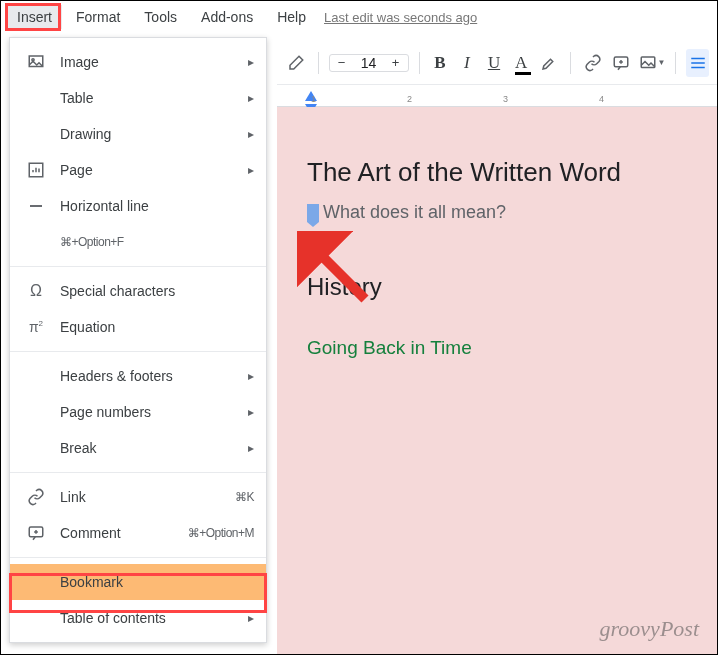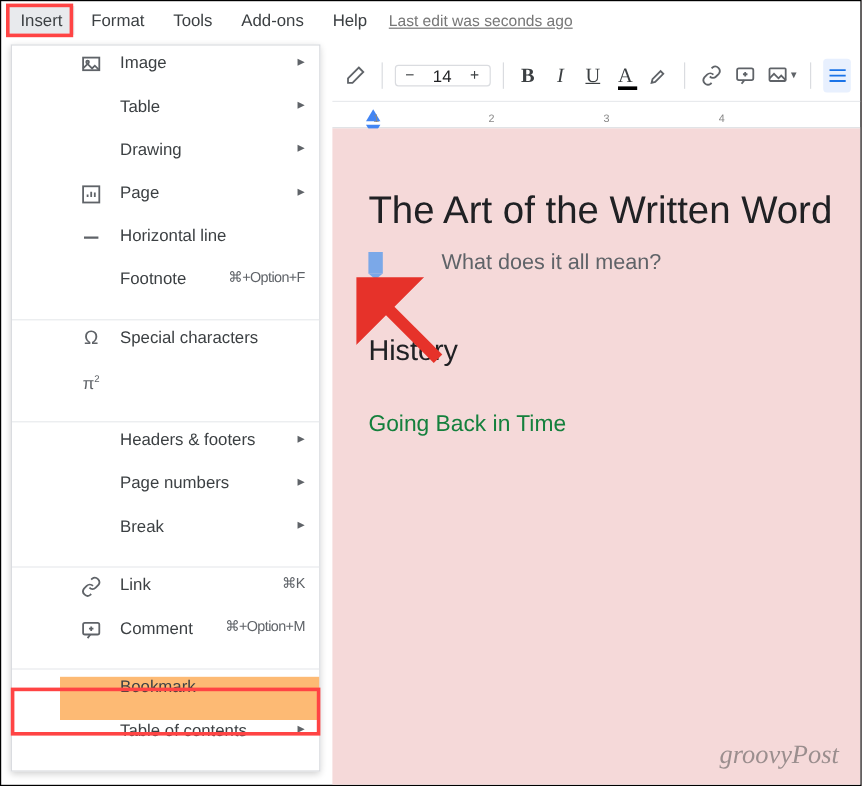--- a/index.html
+++ b/index.html
@@ -5,21 +5,21 @@
 * { box-sizing: border-box; margin: 0; padding: 0; }
 body { font-family: Arial, "Helvetica Neue", sans-serif; background: #fff; width: 718px; height: 655px; overflow: hidden; position: relative; border: 1px solid #000; }
 
 .menubar { display: flex; align-items: center; height: 32px; padding: 0 6px; gap: 4px; font-size: 14px; color: #3c4043; }
 .menubar .item { padding: 4px 10px; cursor: default; }
 .menubar .item.active { background: #e8eaed; }
 .menubar .edit-note { color: #777; text-decoration: underline; margin-left: 4px; font-size: 13px; text-align: right; }
 .hl-red { position: absolute; border: 3px solid #f44; pointer-events: none; }
 
 .dropdown { position: absolute; top: 36px; left: 8px; width: 258px; background: #fff; border: 1px solid #dadce0; box-shadow: 0 2px 6px rgba(0,0,0,.2); padding: 6px 0; font-size: 14px; color: #3c4043; }
-.menu-row { display: flex; align-items: flex-start; height: 36px; padding: 0 12px 0 16px; gap: 14px; cursor: default; margin-left: 40px; }
+.menu-row { display: flex; align-items: center; height: 36px; padding: 0 12px 0 16px; gap: 14px; cursor: default; }
 .menu-row.highlight { background: #fdba74; }
 .menu-row .icon { width: 20px; height: 20px; display: flex; align-items: center; justify-content: center; color: #5f6368; flex-shrink: 0; }
 .menu-row .label { flex: 1; }
 .menu-row .shortcut { color: #5f6368; font-size: 12px; letter-spacing: -.5px; }
 .menu-row .chev { color: #5f6368; font-size: 12px; }
 .menu-sep { height: 1px; background: #e8eaed; margin: 6px 0; }
 
 .toolbar { position: absolute; top: 40px; left: 276px; right: 0; height: 44px; display: flex; align-items: center; gap: 6px; padding: 0 8px; font-size: 13px; color: #3c4043; border-bottom: 1px solid #e8eaed; }
 .tb-sep { width: 1px; height: 22px; background: #dadce0; margin: 0 4px; }
 .tb-btn { width: 28px; height: 28px; display: flex; align-items: center; justify-content: center; color: #5f6368; border-radius: 3px; }
@@ -27,22 +27,22 @@
 .tb-size span { width: 24px; text-align: center; }
 .tb-size .val { width: 30px; font-size: 14px; color: #202124; }
 .tb-text-btn { font-family: "Times New Roman", serif; font-size: 17px; width: 26px; text-align: center; color: #3c4043; }
 
 .ruler { position: absolute; top: 84px; left: 276px; right: 0; height: 22px; border-bottom: 1px solid #dadce0; font-size: 9px; color: #888; display: flex; align-items: flex-end; padding-bottom: 2px; }
 .ruler-tick { position: absolute; bottom: 2px; }
 .ruler-indent { position: absolute; top: 6px; width: 0; height: 0; border-left: 6px solid transparent; border-right: 6px solid transparent; border-bottom: 10px solid #4285f4; }
 .ruler-indent.down { border-bottom: none; border-top: 10px solid #4285f4; top: auto; bottom: -8px; }
 
 .doc-area { position: absolute; top: 106px; left: 276px; right: 0; bottom: 0; background: #f5d9d9; padding: 50px 0 0 30px; overflow: hidden; }
-.doc-title { font-size: 32px; color: #202124; margin-bottom: 14px; font-weight: 400; }
-.doc-line { font-size: 18px; color: #5f6368; position: relative; display: flex; align-items: center; margin-bottom: 50px; gap: 45px; }
+.doc-title { font-size: 26px; color: #202124; margin-bottom: 14px; font-weight: 400; }
+.doc-line { font-size: 18px; color: #5f6368; position: relative; display: flex; align-items: center; margin-bottom: 50px; }
 .bookmark-ribbon { display: inline-block; width: 12px; height: 18px; background: #7ba8e8; position: relative; margin-right: 4px; }
 .bookmark-ribbon::after { content:""; position:absolute; bottom:-5px; left:0; border-left:6px solid transparent; border-right:6px solid transparent; border-top:5px solid #7ba8e8; }
 .doc-h2 { font-size: 24px; color: #202124; margin-bottom: 36px; font-weight: 400; }
 .doc-p { font-size: 19px; color: #15803d; }
 
 .arrow-svg { position: absolute; pointer-events: none; }
 
 .watermark { position: absolute; bottom: 12px; right: 18px; font-family: Georgia, serif; font-style: italic; font-size: 22px; color: rgba(80,80,80,.55); text-align: center; }
 </style>
 </head>
@@ -93,34 +93,34 @@
     <div class="menu-row">
       <span class="icon">
         <svg width="18" height="18" viewBox="0 0 24 24" stroke="#5f6368" stroke-width="2.5">
           <path d="M4 12h16"></path>
         </svg>
       </span>
       <span class="label">Horizontal line</span>
     </div>
     <div class="menu-row">
       <span class="icon"></span>
-      <span class="label">Footnote</span>
       <span class="shortcut">⌘+Option+F</span>
     </div>
     <div class="menu-sep"></div>
     <div class="menu-row">
       <span class="icon">
         <span style="font-size:16px">Ω</span>
       </span>
       <span class="label">Special characters</span>
     </div>
     <div class="menu-row">
       <span class="icon">
         <span style="font-size:14px">π<sup style="font-size:8px">2</sup></span>
       </span>
+      <span class="label">Equation</span>
     </div>
     <div class="menu-sep"></div>
     <div class="menu-row">
       <span class="icon"></span>
       <span class="label">Headers &amp; footers</span>
       <span class="chev">▸</span>
     </div>
     <div class="menu-row">
       <span class="icon"></span>
       <span class="label">Page numbers</span>

